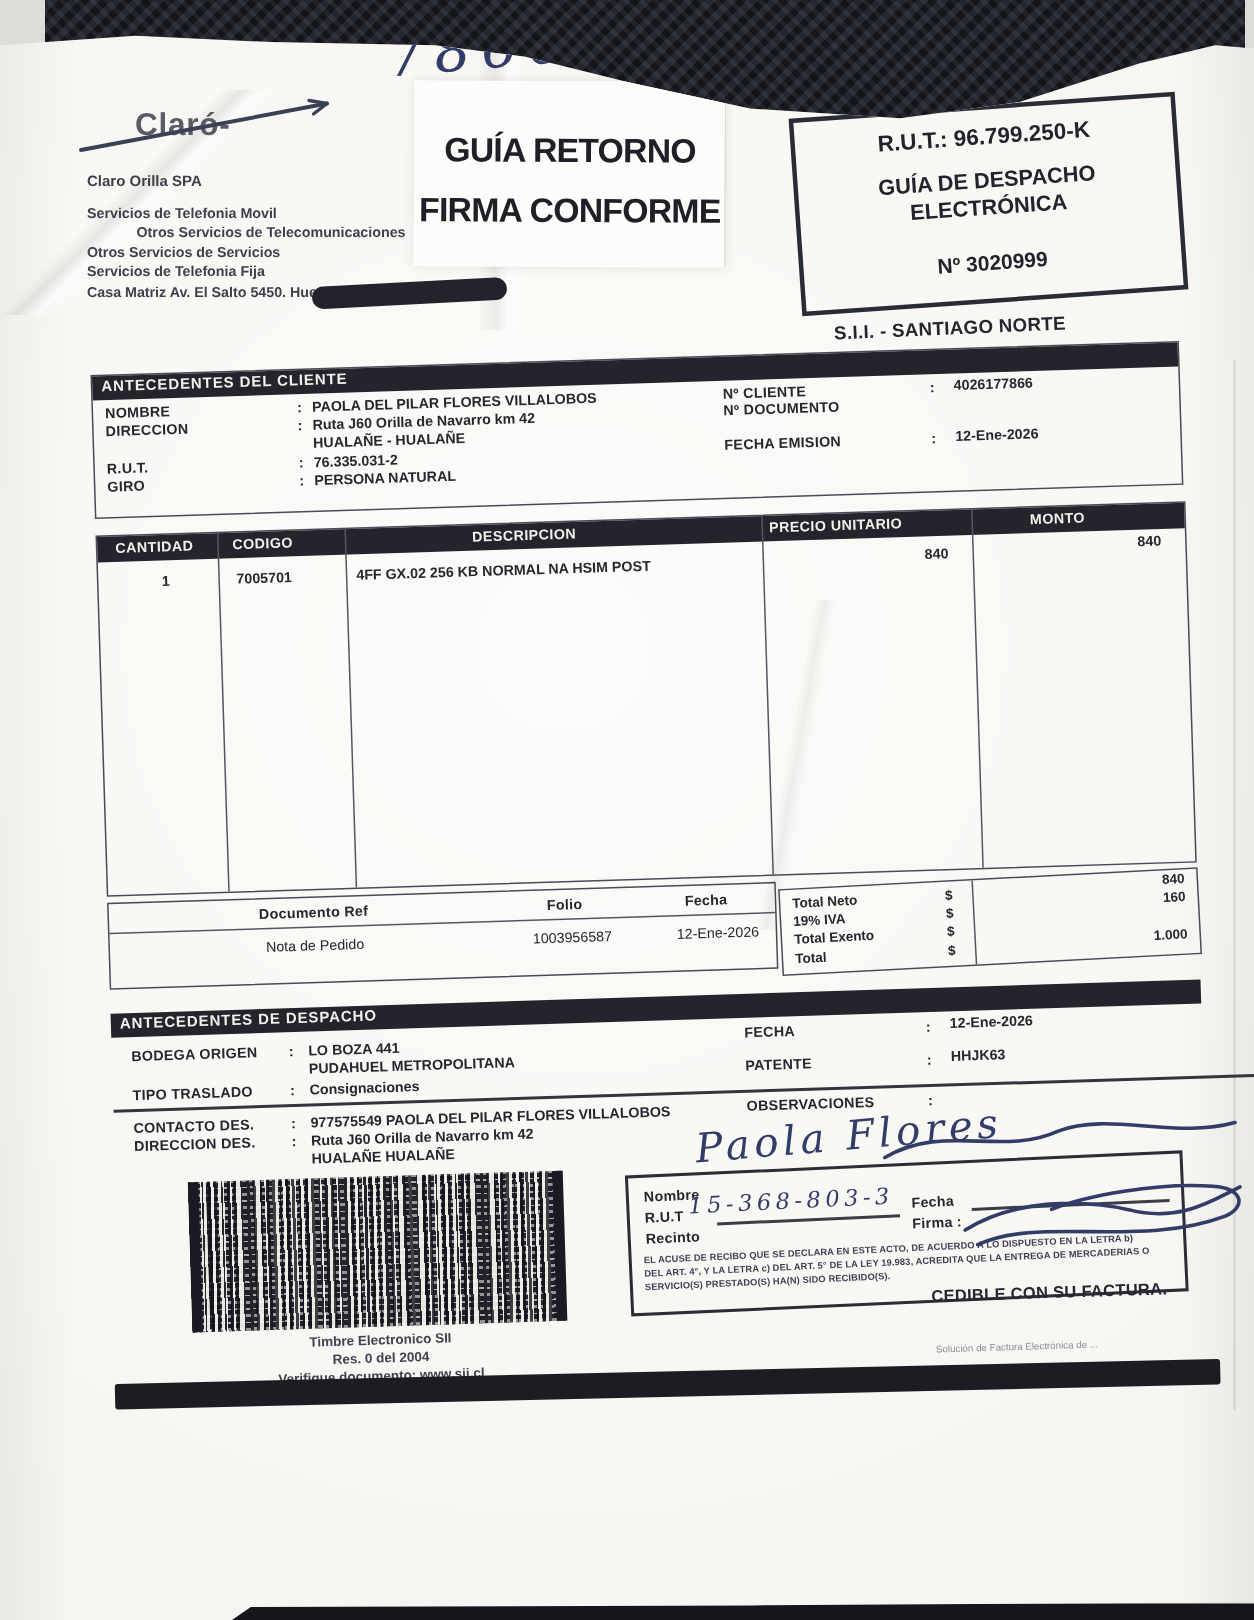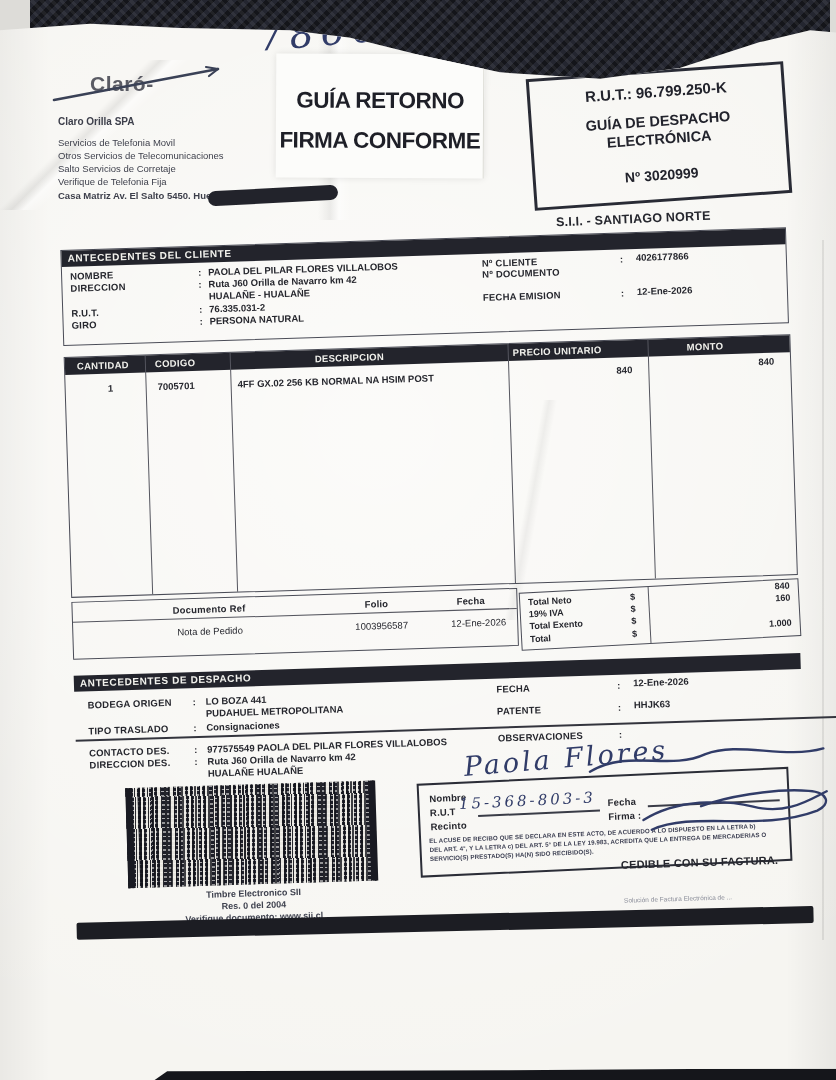--- a/index.html
+++ b/index.html
@@ -49,21 +49,21 @@
     font-family:"DejaVu Serif", serif; font-style:italic;
     color:#313c68; white-space:nowrap;
   }
   #hw-number { left:258px; top:8px; font-size:38px; letter-spacing:7px; transform:rotate(-5deg); font-weight:500; }
   #hw-name { left:452px; top:758px; font-size:27px; letter-spacing:3px; transform:rotate(-3deg); z-index:6; }
   #hw-rut { left:446px; top:806px; font-size:15px; letter-spacing:3px; transform:rotate(-1deg); z-index:6; }
 
   
   #logo { left:90px; top:72px; font-size:21px; font-weight:bold; color:#5a5b64; letter-spacing:.5px; }
   #company-name { left:58px; top:116px; font-size:10px; font-weight:bold; color:#3d3f4b; }
-  .svc { left:58px; font-size:9.5px; font-weight:normal; color:#3d3f4b; white-space:nowrap; }
+  .svc { left:58px; font-size:9.5px; font-weight:bold; color:#3d3f4b; white-space:nowrap; }
   #address-line { left:58px; top:190px; font-size:9.5px; font-weight:bold; color:#3d3f4b; white-space:nowrap; }
   #address-smudge { left:208px; top:188px; width:130px; height:15px; background:#22232b; border-radius:8px; transform:rotate(-3deg); }
 
   
   #sticker {
     left:276px; top:54px; width:208px; height:124px;
     background:#fcfcfa; box-shadow:0 0 7px rgba(0,0,0,.10), inset -1px 0 0 #dcdcd6;
     transform:rotate(.3deg); text-align:center;
   }
   #sticker .big { font-size:22.5px; font-weight:800; letter-spacing:-.5px; color:#1e1f27; white-space:nowrap; }
@@ -146,23 +146,23 @@
 
   <div class="abs hand" id="hw-number">786623</div>
 
   <div class="abs" id="logo">Claró-</div>
   <svg class="abs" style="left:40px; top:56px;" width="200" height="60">
     <path d="M14 44 L178 13" stroke="#3a4156" stroke-width="2.6" fill="none" stroke-linecap="round"></path>
     <path d="M178 13 l-12 -2 m12 2 l-9 7" stroke="#3a4156" stroke-width="2.2" fill="none" stroke-linecap="round"></path>
   </svg>
   <div class="abs" id="company-name">Claro Orilla SPA</div>
   <div class="abs svc" style="top:137px;">Servicios de Telefonia Movil</div>
-  <div class="abs svc" style="top:150px;">Otros Servicios de Telecomunicaciones</div>
-  <div class="abs svc" style="top:163px;">Salto Servicios de Corretaje</div>
-  <div class="abs svc" style="top:176px;">Verifique de Telefonia Fija</div>
+  <div class="abs svc" style="top:150px;margin-left:33px;">Otros Servicios de Telecomunicaciones</div>
+  <div class="abs svc" style="top:163px;">Otros Servicios de Servicios</div>
+  <div class="abs svc" style="top:176px;">Servicios de Telefonia Fija</div>
   <div class="abs" id="address-line">Casa Matriz Av. El Salto 5450. Huechuraba, S</div>
   <div class="abs" id="address-smudge"></div>
 
   <div class="abs" id="sticker">
     <div class="abs big" id="stamp-line1">GUÍA RETORNO</div>
     <div class="abs big" id="stamp-line2">FIRMA CONFORME</div>
   </div>
 
   <div class="abs" id="sii-box">
     <div class="abs l1">R.U.T.: 96.799.250-K</div>

